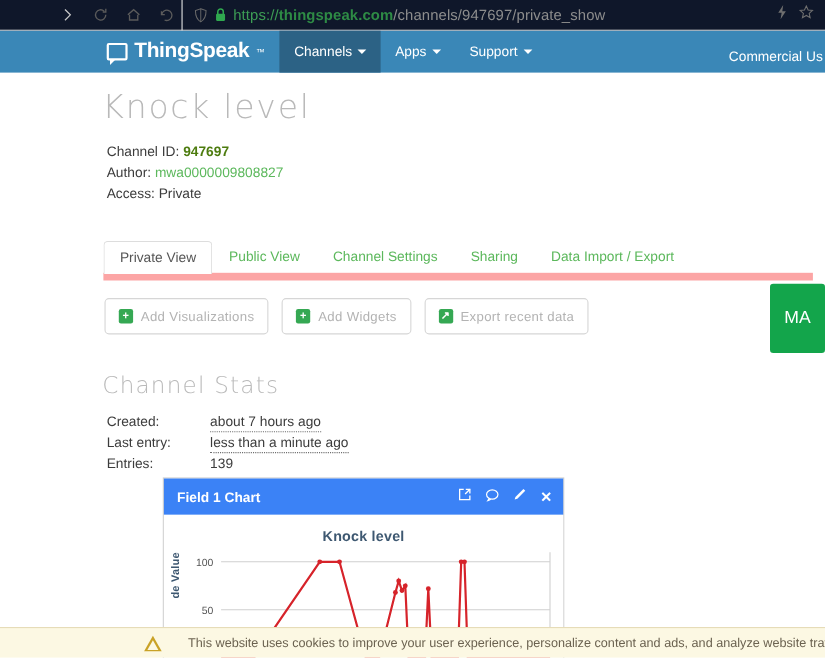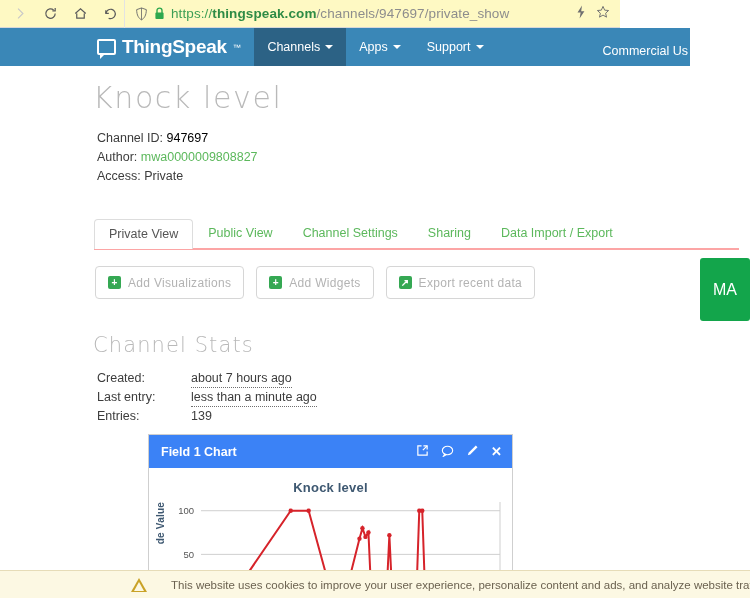--- a/index.html
+++ b/index.html
@@ -5,23 +5,24 @@
   html,body{margin:0;padding:0;}
   body{
     width:750px;height:598px;overflow:hidden;position:relative;
     background:#ffffff;
     font-family:"Liberation Sans", sans-serif;
     -webkit-font-smoothing:antialiased;
   }
 
   
   .browser-bar{
-    height:28px;width:620px;background:#fef9c3;
+    height:28px;width:750px;background:#0f172a;
     display:flex;align-items:center;box-sizing:border-box;
     border-bottom:1px solid #d8d8d8;
+    padding-left:41px;
   }
   .nav-icons{display:flex;align-items:center;padding-left:6px;gap:2px;}
   .nav-btn{
     width:28px;height:24px;display:flex;align-items:center;justify-content:center;
     color:#5b5b5b;
   }
   .nav-btn.disabled{color:#c8c8c8;}
   .urlbar{
     flex:1;height:28px;display:flex;align-items:center;gap:6px;
     padding-left:10px;border-left:1px solid #e3e3e3;
@@ -29,21 +30,21 @@
   .shield-ic{color:#6a6a6a;display:flex;align-items:center;}
   .lock-ic{display:flex;align-items:center;}
   .url-text{font-size:13.5px;letter-spacing:.1px;white-space:nowrap;}
   .url-scheme{color:#3d9e55;}
   .url-host{color:#2e8b45;font-weight:bold;}
   .url-path{color:#8d8d8d;}
   .url-right{display:flex;align-items:center;gap:9px;padding-right:10px;color:#6f6f6f;}
 
   
   .navbar{
-    position:absolute;top:28px;left:0;width:690px;height:38px;
+    position:absolute;top:28px;left:0;width:750px;height:38px;
     background:#3a87b7;display:flex;align-items:center;
   }
   .nav-inner{display:flex;align-items:center;height:38px;margin-left:97px;}
   .brand{
     display:flex;align-items:center;gap:6px;color:#fff;
     font-size:19px;font-weight:bold;letter-spacing:-0.3px;
     padding-right:14px;
   }
   .brand .tm{font-size:8px;vertical-align:super;font-weight:normal;}
   .bubble{width:15px;height:12px;border:2px solid #fff;border-radius:2px;position:relative;}
@@ -66,27 +67,27 @@
     color:#fff;font-size:12.5px;padding-right:2px;white-space:nowrap;
   }
 
   
   .content{position:absolute;top:66px;left:0;width:750px;}
   .page-title{
     margin:14px 0 0 93px;font-size:30px;color:#b9b9b9;
     font-weight:300;letter-spacing:1.6px;font-family:"DejaVu Sans",sans-serif;
   }
   .meta{margin:14px 0 0 97px;font-size:12.5px;color:#3c3c3c;line-height:19px;}
-  .meta b{font-weight:normal;color:#000000;}
+  .meta b{font-weight:bold;color:#4d7c0f;}
   .meta .author-link{color:#5cb85c;}
 
   
   .tabs{
     margin:30px 0 0 94px;width:645px;height:32px;
-    border-bottom:2px solid #fca5a5;display:flex;align-items:flex-end;
+    border-bottom:7px solid #fca5a5;display:flex;align-items:flex-end;
   }
   .tab{
     font-size:12.5px;color:#5cb85c;padding:7px 14px 8px 14px;
     border:1px solid transparent;border-bottom:none;white-space:nowrap;
   }
   .tab.active{
     color:#555;background:#fff;border-color:#ddd;
     border-radius:4px 4px 0 0;margin-bottom:-1px;
   }
 

